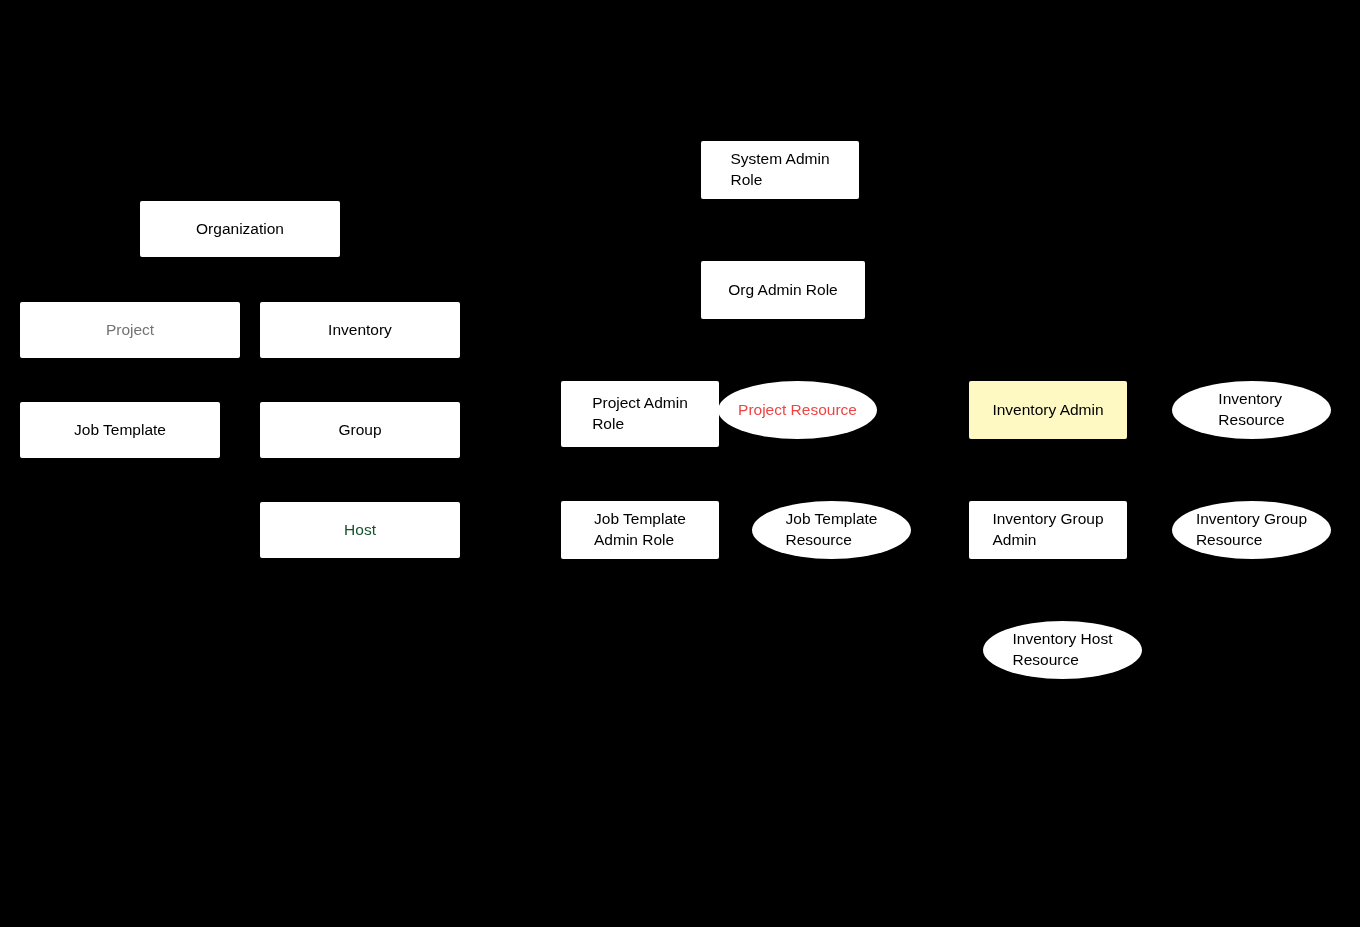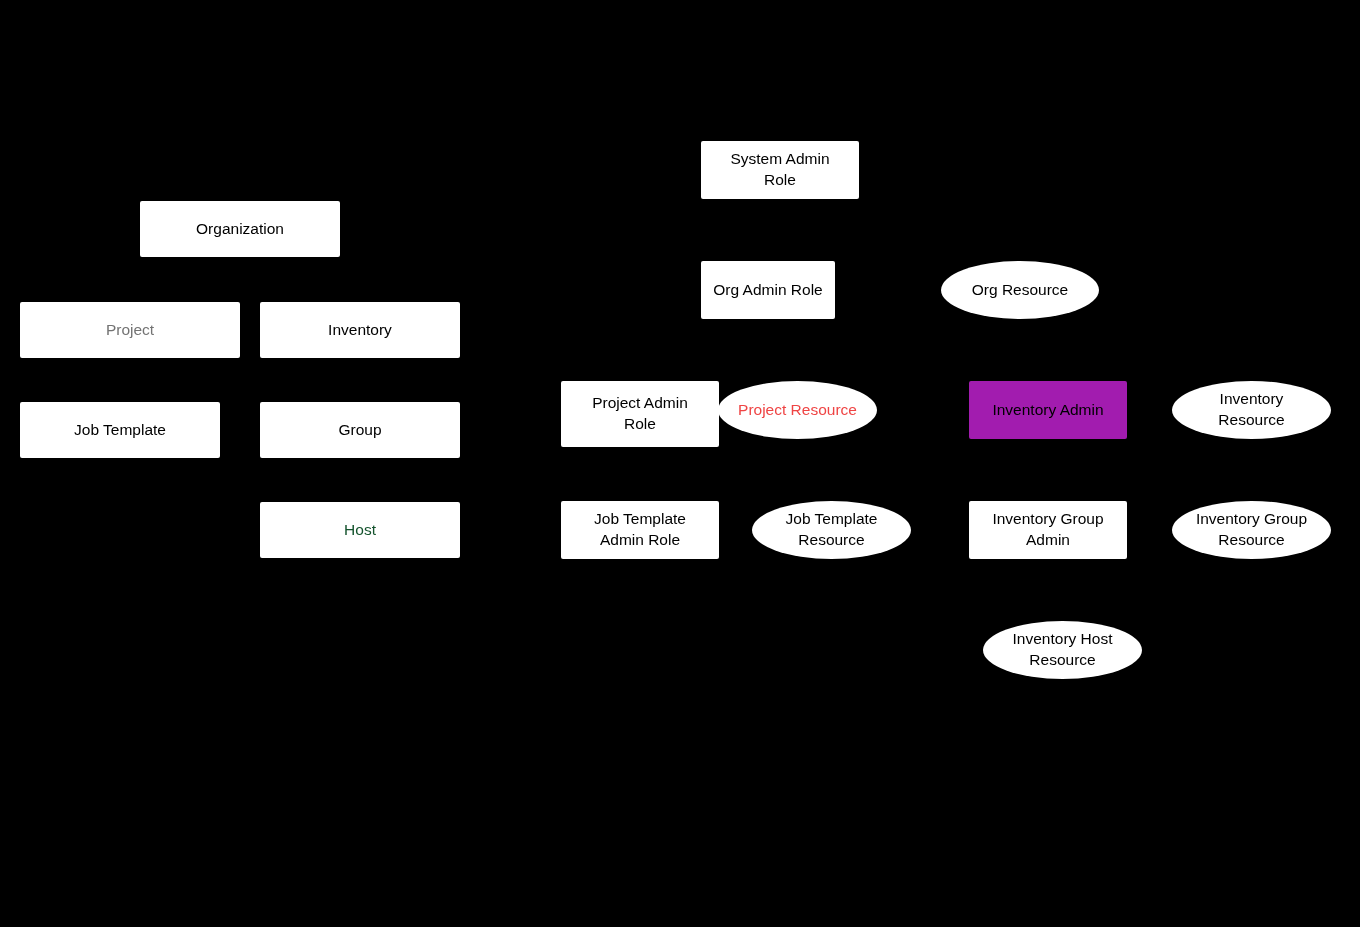--- a/index.html
+++ b/index.html
@@ -15,21 +15,21 @@
     overflow: hidden;
     font-family: "Liberation Sans", sans-serif;
   }
   .node {
     position: absolute;
     background: #ffffff;
     color: #000000;
     display: flex;
     align-items: center;
     justify-content: center;
-    text-align: center;
+    text-align: left;
     font-size: 15.5px;
     line-height: 1.35;
     box-sizing: border-box;
     padding: 4px 8px;
     white-space: pre-line;
   }
   .node.rect {
     border-radius: 2px;
   }
   .node.ellipse {
@@ -41,26 +41,25 @@
 
 <div id="canvas" style="background: rgb(0, 0, 0);">
     <div class="node rect" style="left: 140px; top: 201px; width: 200px; height: 56px; background: rgb(255, 255, 255); color: rgb(0, 0, 0);">Organization</div>
     <div class="node rect" style="left: 20px; top: 302px; width: 220px; height: 56px; background: rgb(255, 255, 255); color: #737373;">Project</div>
     <div class="node rect" style="left: 260px; top: 302px; width: 200px; height: 56px; background: rgb(255, 255, 255); color: rgb(0, 0, 0);">Inventory</div>
     <div class="node rect" style="left: 20px; top: 402px; width: 200px; height: 56px; background: rgb(255, 255, 255); color: rgb(0, 0, 0);">Job Template</div>
     <div class="node rect" style="left: 260px; top: 402px; width: 200px; height: 56px; background: rgb(255, 255, 255); color: rgb(0, 0, 0);">Group</div>
     <div class="node rect" style="left: 260px; top: 502px; width: 200px; height: 56px; background: rgb(255, 255, 255); color: #14532d;">Host</div>
     <div class="node rect" style="left: 701px; top: 141px; width: 158px; height: 58px; background: rgb(255, 255, 255); color: rgb(0, 0, 0);">System Admin
 Role</div>
-    <div class="node rect" style="left: 701px; top: 261px; width: 134px; height: 58px; background: rgb(255, 255, 255); color: rgb(0, 0, 0);">Org Admin Role</div>
-    <div class="node ellipse" style="left: 941px; top: 261px; width: 158px; height: 58px; background: rgb(255, 255, 255); color: rgb(0, 0, 0);">Org Resource</div>
+    <div class="node rect" style="left: 701px; top: 261px; width: 164px; height: 58px; background: rgb(255, 255, 255); color: rgb(0, 0, 0);">Org Admin Role</div>
     <div class="node rect" style="left: 561px; top: 381px; width: 158px; height: 66px; background: rgb(255, 255, 255); color: rgb(0, 0, 0);">Project Admin
 Role</div>
     <div class="node ellipse" style="left: 718px; top: 381px; width: 159px; height: 58px; background: rgb(255, 255, 255); color: #ef4444;">Project Resource</div>
-    <div class="node rect" style="left: 969px; top: 381px; width: 158px; height: 58px; background: #a21caf; color: rgb(0, 0, 0);">Inventory Admin</div>
+    <div class="node rect" style="left: 969px; top: 381px; width: 158px; height: 58px; background: #fef9c3; color: rgb(0, 0, 0);">Inventory Admin</div>
     <div class="node ellipse" style="left: 1172px; top: 381px; width: 159px; height: 58px; background: rgb(255, 255, 255); color: rgb(0, 0, 0);">Inventory
 Resource</div>
     <div class="node rect" style="left: 561px; top: 501px; width: 158px; height: 58px; background: rgb(255, 255, 255); color: rgb(0, 0, 0);">Job Template
 Admin Role</div>
     <div class="node ellipse" style="left: 752px; top: 501px; width: 159px; height: 58px; background: rgb(255, 255, 255); color: rgb(0, 0, 0);">Job Template
 Resource</div>
     <div class="node rect" style="left: 969px; top: 501px; width: 158px; height: 58px; background: rgb(255, 255, 255); color: rgb(0, 0, 0);">Inventory Group
 Admin</div>
     <div class="node ellipse" style="left: 1172px; top: 501px; width: 159px; height: 58px; background: rgb(255, 255, 255); color: rgb(0, 0, 0);">Inventory Group
 Resource</div>

